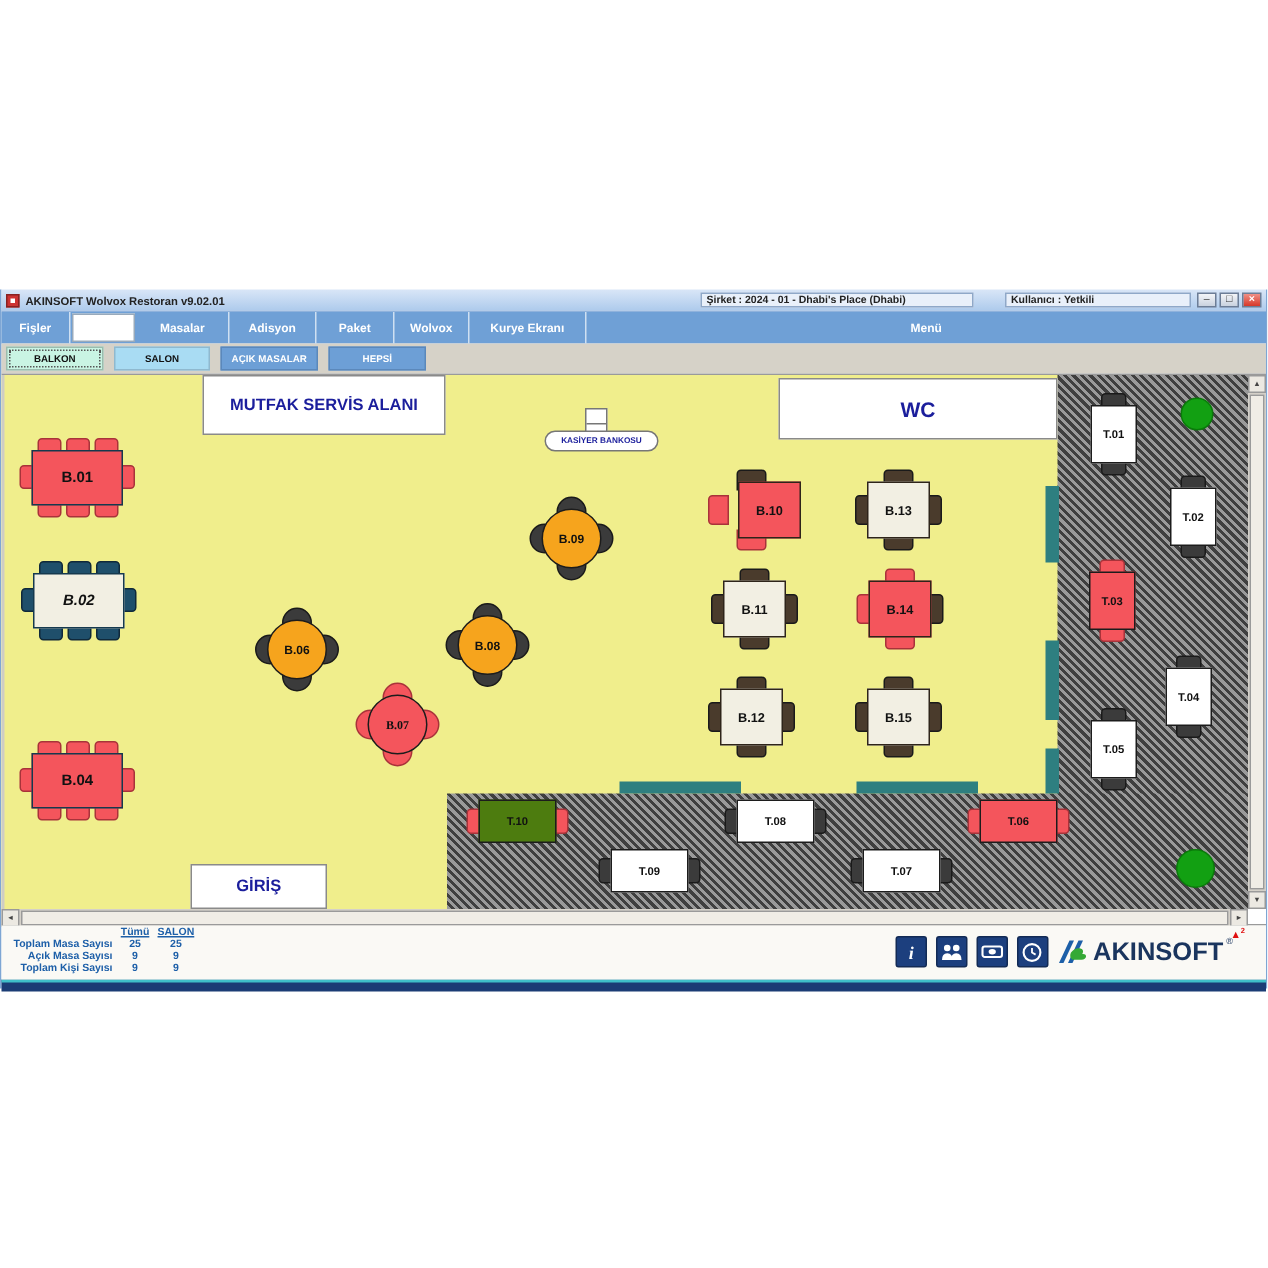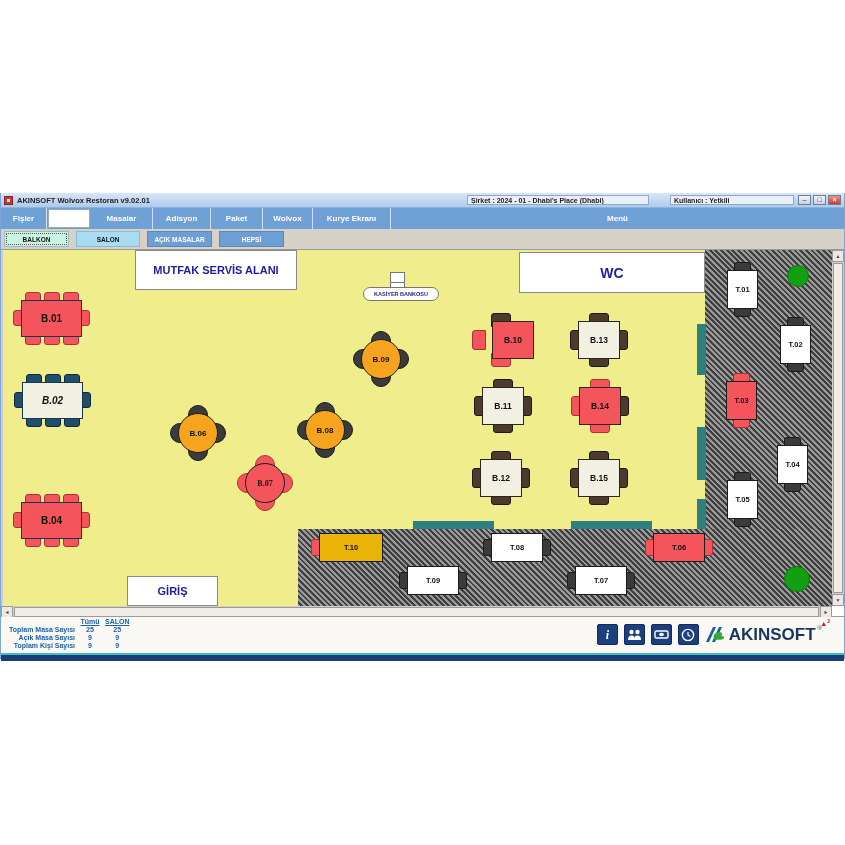--- a/index.html
+++ b/index.html
@@ -264,21 +264,21 @@
             <div class="surface" style="left: 0px; top: 8px; width: 31px; height: 39px; background: rgb(255, 255, 255); border: 1px solid rgb(28, 28, 28); font-size: 7.5px;">T.04</div>
           </div>
           <div class="tbl" style="left: 724px; top: 222px; width: 31px; height: 55px;">
             <div class="chair top" style="left: 7px; top: 0px; width: 17px; height: 12px; background: rgb(59, 59, 59); border: 1px solid rgb(26, 26, 26);"></div>
             <div class="chair bottom" style="left: 7px; top: 43px; width: 17px; height: 12px; background: rgb(59, 59, 59); border: 1px solid rgb(26, 26, 26);"></div>
             <div class="surface" style="left: 0px; top: 8px; width: 31px; height: 39px; background: rgb(255, 255, 255); border: 1px solid rgb(28, 28, 28); font-size: 7.5px;">T.05</div>
           </div>
           <div class="tbl" style="left: 308px; top: 283px; width: 68px; height: 29px;">
             <div class="chair left" style="left: 0px; top: 6px; width: 12px; height: 17px; background: rgb(244, 85, 92); border: 1px solid rgb(168, 51, 58);"></div>
             <div class="chair right" style="left: 56px; top: 6px; width: 12px; height: 17px; background: rgb(244, 85, 92); border: 1px solid rgb(168, 51, 58);"></div>
-            <div class="surface" style="left: 8px; top: 0px; width: 64px; height: 29px; background: #eab308; border: 1px solid rgb(28, 28, 28); font-size: 7.5px;">T.10</div>
+            <div class="surface" style="left: 8px; top: 0px; width: 52px; height: 29px; background: #4d7c0f; border: 1px solid rgb(28, 28, 28); font-size: 7.5px;">T.10</div>
           </div>
           <div class="tbl" style="left: 480px; top: 283px; width: 68px; height: 29px;">
             <div class="chair left" style="left: 0px; top: 6px; width: 12px; height: 17px; background: rgb(59, 59, 59); border: 1px solid rgb(26, 26, 26);"></div>
             <div class="chair right" style="left: 56px; top: 6px; width: 12px; height: 17px; background: rgb(59, 59, 59); border: 1px solid rgb(26, 26, 26);"></div>
             <div class="surface" style="left: 8px; top: 0px; width: 52px; height: 29px; background: rgb(255, 255, 255); border: 1px solid rgb(28, 28, 28); font-size: 7.5px;">T.08</div>
           </div>
           <div class="tbl" style="left: 642px; top: 283px; width: 68px; height: 29px;">
             <div class="chair left" style="left: 0px; top: 6px; width: 12px; height: 17px; background: rgb(244, 85, 92); border: 1px solid rgb(168, 51, 58);"></div>
             <div class="chair right" style="left: 56px; top: 6px; width: 12px; height: 17px; background: rgb(244, 85, 92); border: 1px solid rgb(168, 51, 58);"></div>
             <div class="surface" style="left: 8px; top: 0px; width: 52px; height: 29px; background: rgb(244, 85, 92); border: 1px solid rgb(28, 28, 28); font-size: 7.5px;">T.06</div>

